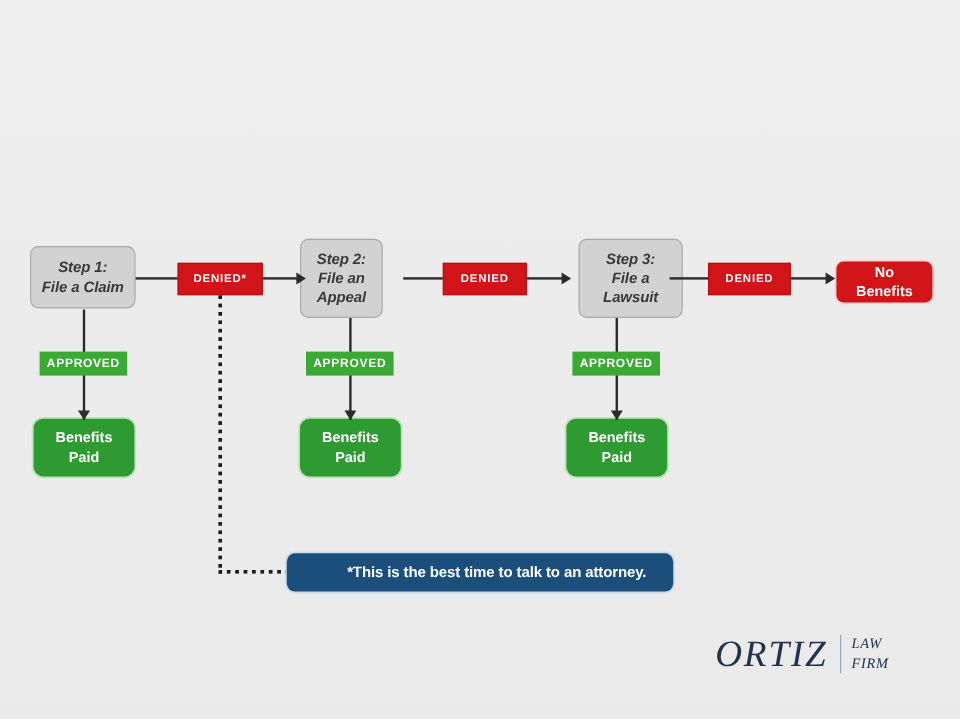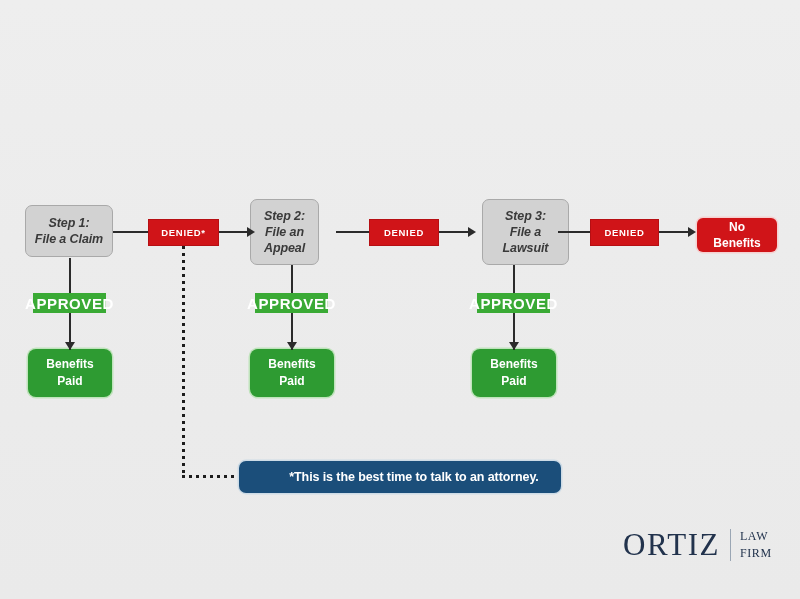--- a/index.html
+++ b/index.html
@@ -72,21 +72,21 @@
     color: #ffffff;
     font-size: 12px;
     font-weight: bold;
     line-height: 16px;
     box-shadow: 0 0 0 1.5px #f5d0d0;
   }
 
   .approved-box {
     background: #3aaa35;
     color: #ffffff;
-    font-size: 15px;
+    font-size: 10px;
     font-weight: bold;
     letter-spacing: 0.6px;
     z-index: 4;
   }
 
   .benefits-box {
     background: #2e9b32;
     border-radius: 8px;
     color: #ffffff;
     font-size: 12px;
@@ -152,25 +152,26 @@
     height: 3px;
     background-image: linear-gradient(to right, #1c1c1c 50%, rgba(255,255,255,0) 0%);
     background-size: 7px 3px;
     background-repeat: repeat-x;
     z-index: 1;
   }
 
   
   .logo {
     position: absolute;
-    left: 623px;
+    left: 596px;
     top: 528px;
     display: flex;
     align-items: center;
     color: #1b2f4a;
+    font-style: italic;
   }
   .logo-ortiz {
     font-family: "Liberation Serif", serif;
     font-size: 31px;
     letter-spacing: 1.5px;
     line-height: 34px;
     color: #22334d;
   }
   .logo-divider {
     width: 1px;

